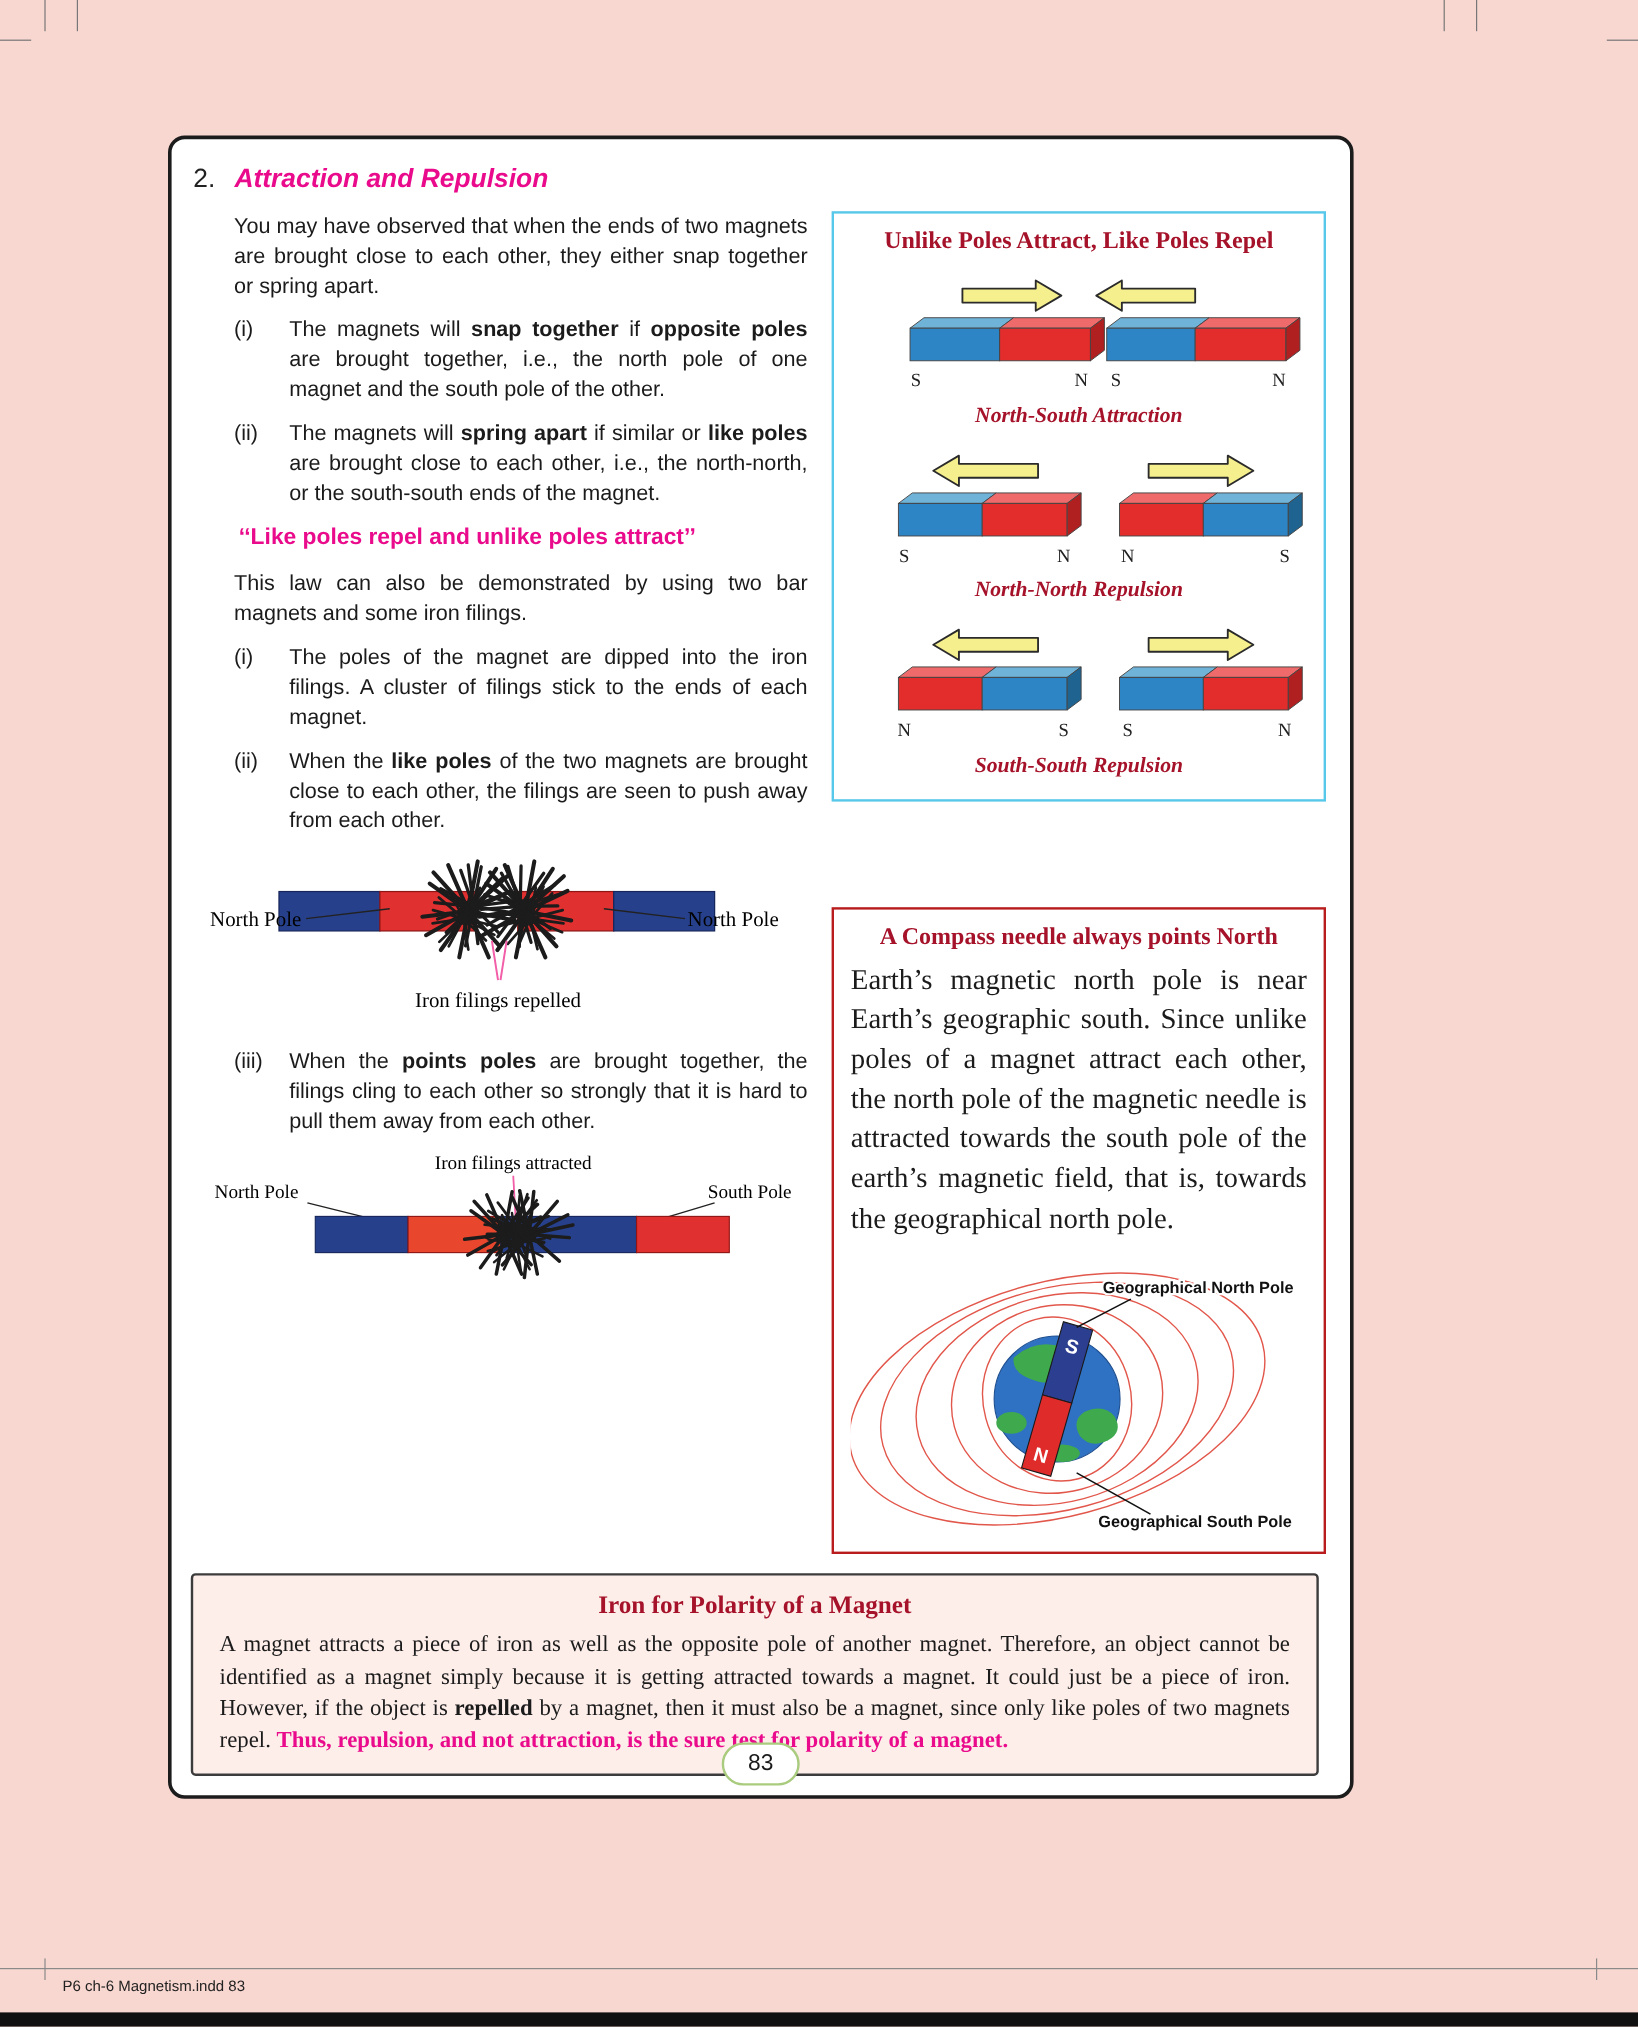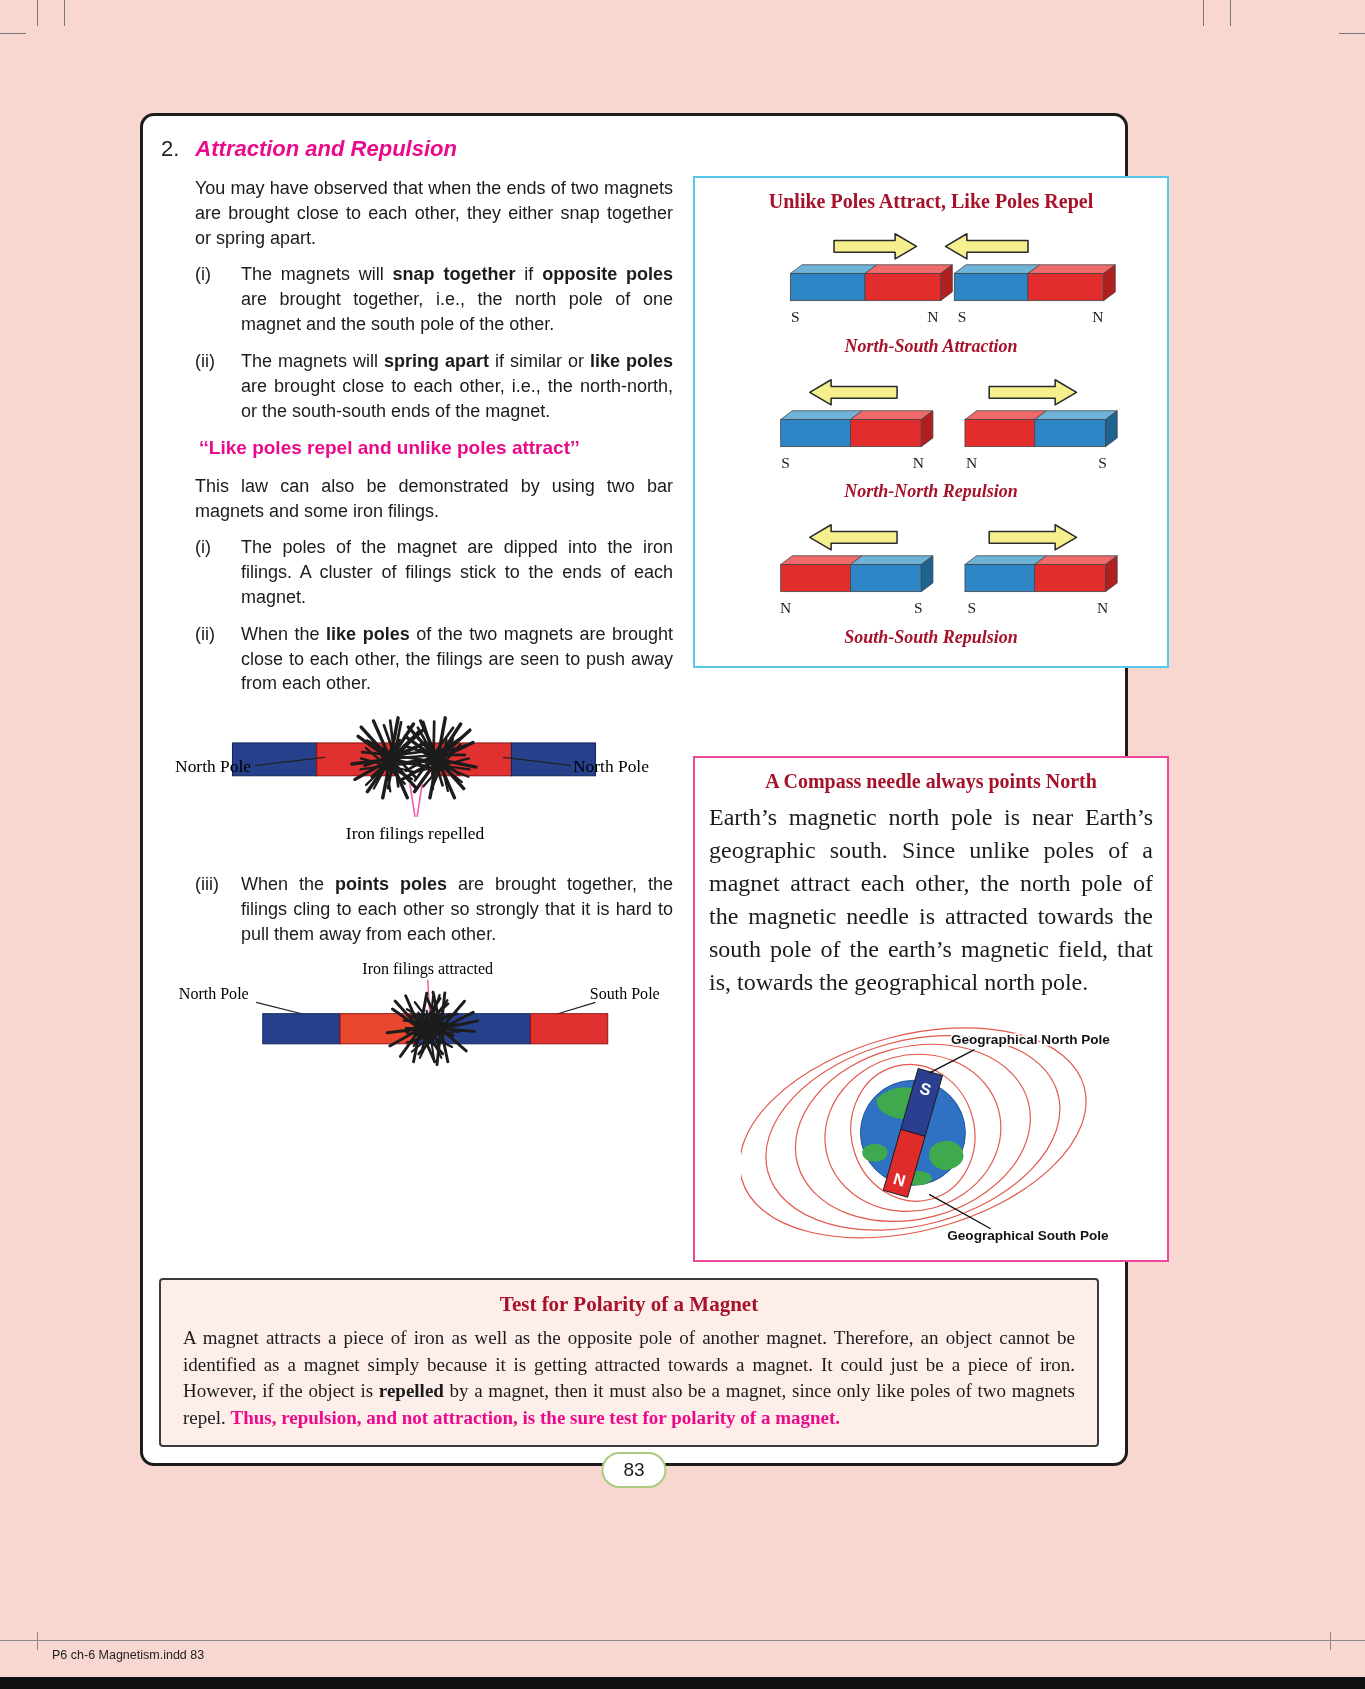--- a/index.html
+++ b/index.html
@@ -25,30 +25,30 @@
   .cols { display:flex; gap:20px; }
   .col-left { flex:1; font-size:18px; line-height:1.38; }
   .col-left p { margin:0 0 12px 36px; text-align:justify; }
   .law { color:#ea0b8c; font-weight:bold; font-size:19px; margin:2px 0 12px 40px; }
   .li { display:flex; margin:0 0 12px 36px; }
   .li .marker { width:46px; flex:none; }
   .li .body { flex:1; text-align:justify; }
   .fig { margin:2px 0 10px 14px; }
   .fig svg { display:block; }
 
-  .col-right { width:476px; flex:none; }
+  .col-right { width:412px; flex:none; }
 
   .poles-box { border:2px solid #57c8ea; padding:12px 10px 4px; background:#fff; }
   .poles-title { font-family:"Liberation Serif", serif; font-weight:bold; font-size:20px;
                  color:#a51229; text-align:center; margin-bottom:12px; }
   .diagram svg { width:388px; display:block; margin:0 auto; }
   .diag-caption { font-family:"Liberation Serif", serif; font-style:italic; font-weight:bold;
                   color:#a51229; text-align:center; font-size:18px; margin:2px 0 14px; }
 
-  .compass-box { border:2px solid #ec4899; margin-top:88px; padding:12px 14px 10px; background:#fff; }
+  .compass-box { border:2px solid #b91c1c; margin-top:88px; padding:12px 14px 10px; background:#fff; }
   .compass-title { font-family:"Liberation Serif", serif; font-weight:bold; font-size:20px;
                    color:#a51229; text-align:center; margin-bottom:8px; }
   .compass-body { font-family:"Liberation Serif", serif; font-size:24px; line-height:1.38;
                   text-align:justify; }
   .compass-fig svg { width:380px; display:block; margin:8px auto 0; }
 
   .test-box { border:2px solid #3c3c3c; border-radius:4px; background:#fdeeea;
               margin-top:16px; padding:12px 22px 14px; }
   .test-title { font-family:"Liberation Serif", serif; font-weight:bold; font-size:21px;
                 color:#a51229; text-align:center; margin-bottom:8px; }
@@ -314,21 +314,21 @@
             <text x="232" y="40" font-size="15" font-weight="bold" fill="#111" class="sans" font-family="Liberation Sans, sans-serif" style="paint-order:stroke" stroke="#fff" stroke-width="4">Geographical North Pole</text>
             <text x="228" y="256" font-size="15" font-weight="bold" fill="#111" class="sans" font-family="Liberation Sans, sans-serif" style="paint-order:stroke" stroke="#fff" stroke-width="4">Geographical South Pole</text>
           </svg>
         </div>
       </div>
 
     </div>
   </div>
 
   <div class="test-box">
-    <div class="test-title">Test for Polarity of a Magnet</div>
+    <div class="test-title">Iron for Polarity of a Magnet</div>
     <div class="test-body">A magnet attracts a piece of iron as well as the opposite pole of another magnet. Therefore, an object cannot be identified as a magnet simply because it is getting attracted towards a magnet. It could just be a piece of iron. However, if the object is <b>repelled</b> by a magnet, then it must also be a magnet, since only like poles of two magnets repel. <b class="magenta">Thus, repulsion, and not attraction, is the sure test for polarity of a magnet.</b></div>
   </div>
 
 </div>
 
 <div class="page-pill">83</div>
 
 <div class="footer-line"></div>
 <div class="footer-tick" style="left:37px;"></div>
 <div class="footer-tick" style="left:1330px;"></div>

